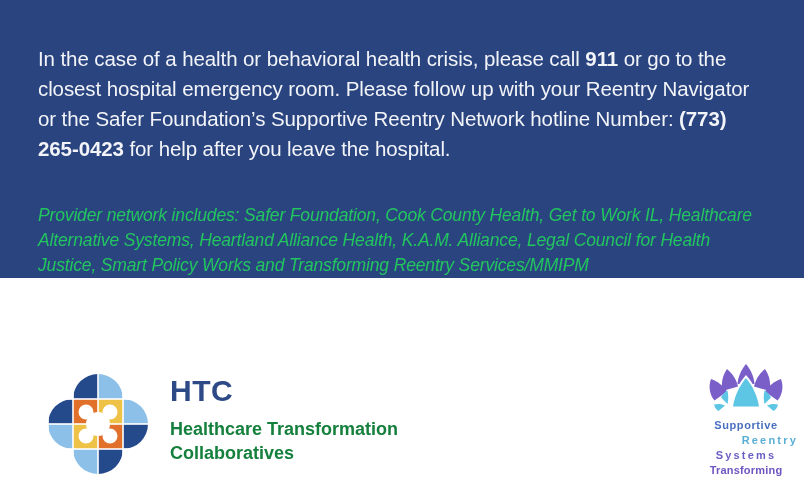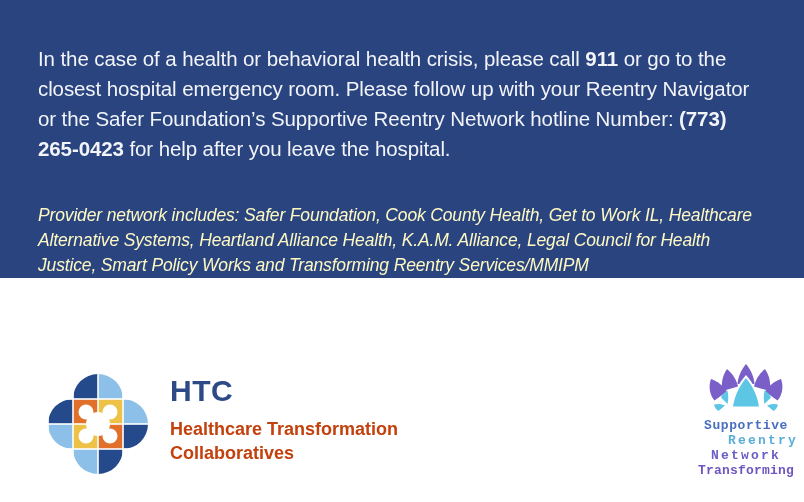--- a/index.html
+++ b/index.html
@@ -42,21 +42,21 @@
     line-height: 30px;
     letter-spacing: -0.1px;
     margin: 0;
     font-weight: 400;
   }
   #crisis-paragraph b {
     font-weight: 700;
   }
 
   #provider-paragraph {
-    color: #fef9c3;
+    color: #22c55e;
     font-size: 17.5px;
     line-height: 25px;
     font-style: italic;
     margin: 0;
     position: absolute;
     left: 38px;
     top: 203px;
     width: 732px;
     letter-spacing: -0.15px;
   }
@@ -93,21 +93,21 @@
     padding-top: 6px;
   }
   #htc-initials {
     color: #2e4a86;
     font-size: 30px;
     font-weight: 700;
     letter-spacing: 0.5px;
     line-height: 1;
   }
   #htc-subtitle {
-    color: #c2410c;
+    color: #15803d;
     font-size: 18px;
     font-weight: 600;
     line-height: 24px;
     margin-top: 11px;
     max-width: 260px;
   }
 
   
   #srn-logo-block {
     position: absolute;
@@ -116,26 +116,25 @@
     width: 104px;
     text-align: center;
   }
   #srn-mark {
     width: 104px;
     height: 56px;
     margin: 0 auto;
   }
   #srn-mark svg { display: block; }
   .srn-line {
-    font-size: 13px;
+    font-size: 11px;
     font-weight: 700;
     line-height: 15px;
     letter-spacing: 1.1px;
     white-space: nowrap;
-    font-family: Liberation Mono, monospace;
   }
   #srn-line-1 { color: #4a6fbf; letter-spacing: 0.6px; }
   #srn-line-2 { color: #5aaed6; letter-spacing: 2.2px; text-align: right; }
   #srn-line-3 { color: #6a5fc4; letter-spacing: 2.2px; }
   #srn-line-4 { color: #6f55c0; letter-spacing: 0.2px; }
 </style>
 </head>
 <body>
 
 <div id="page">
@@ -227,18 +226,18 @@
             <path d="M33.5 28.5 C34.5 33 34.5 38 33.5 42 L27 35.5 C28.5 32.5 30.5 30 33.5 28.5 Z"></path>
             <path d="M70.5 28.5 C73.5 30 75.5 32.5 77 35.5 L70.5 42 C69.5 38 69.5 33 70.5 28.5 Z"></path>
             <path d="M20 42.5 C24 41.5 28 42 31 43.5 L24.5 49 C22 47.5 20.5 45 20 42.5 Z"></path>
             <path d="M84 42.5 C83.5 45 82 47.5 79.5 49 L73 43.5 C76 42 80 41.5 84 42.5 Z"></path>
           </g>
         </svg>
       </div>
 
       <div class="srn-line" id="srn-line-1">Supportive</div>
       <div class="srn-line" id="srn-line-2">Reentry</div>
-      <div class="srn-line" id="srn-line-3">Network</div>
+      <div class="srn-line" id="srn-line-3">Systems</div>
       <div class="srn-line" id="srn-line-4">Transforming</div>
     </div>
 
   </div>
 </div>
 
 </body></html>

